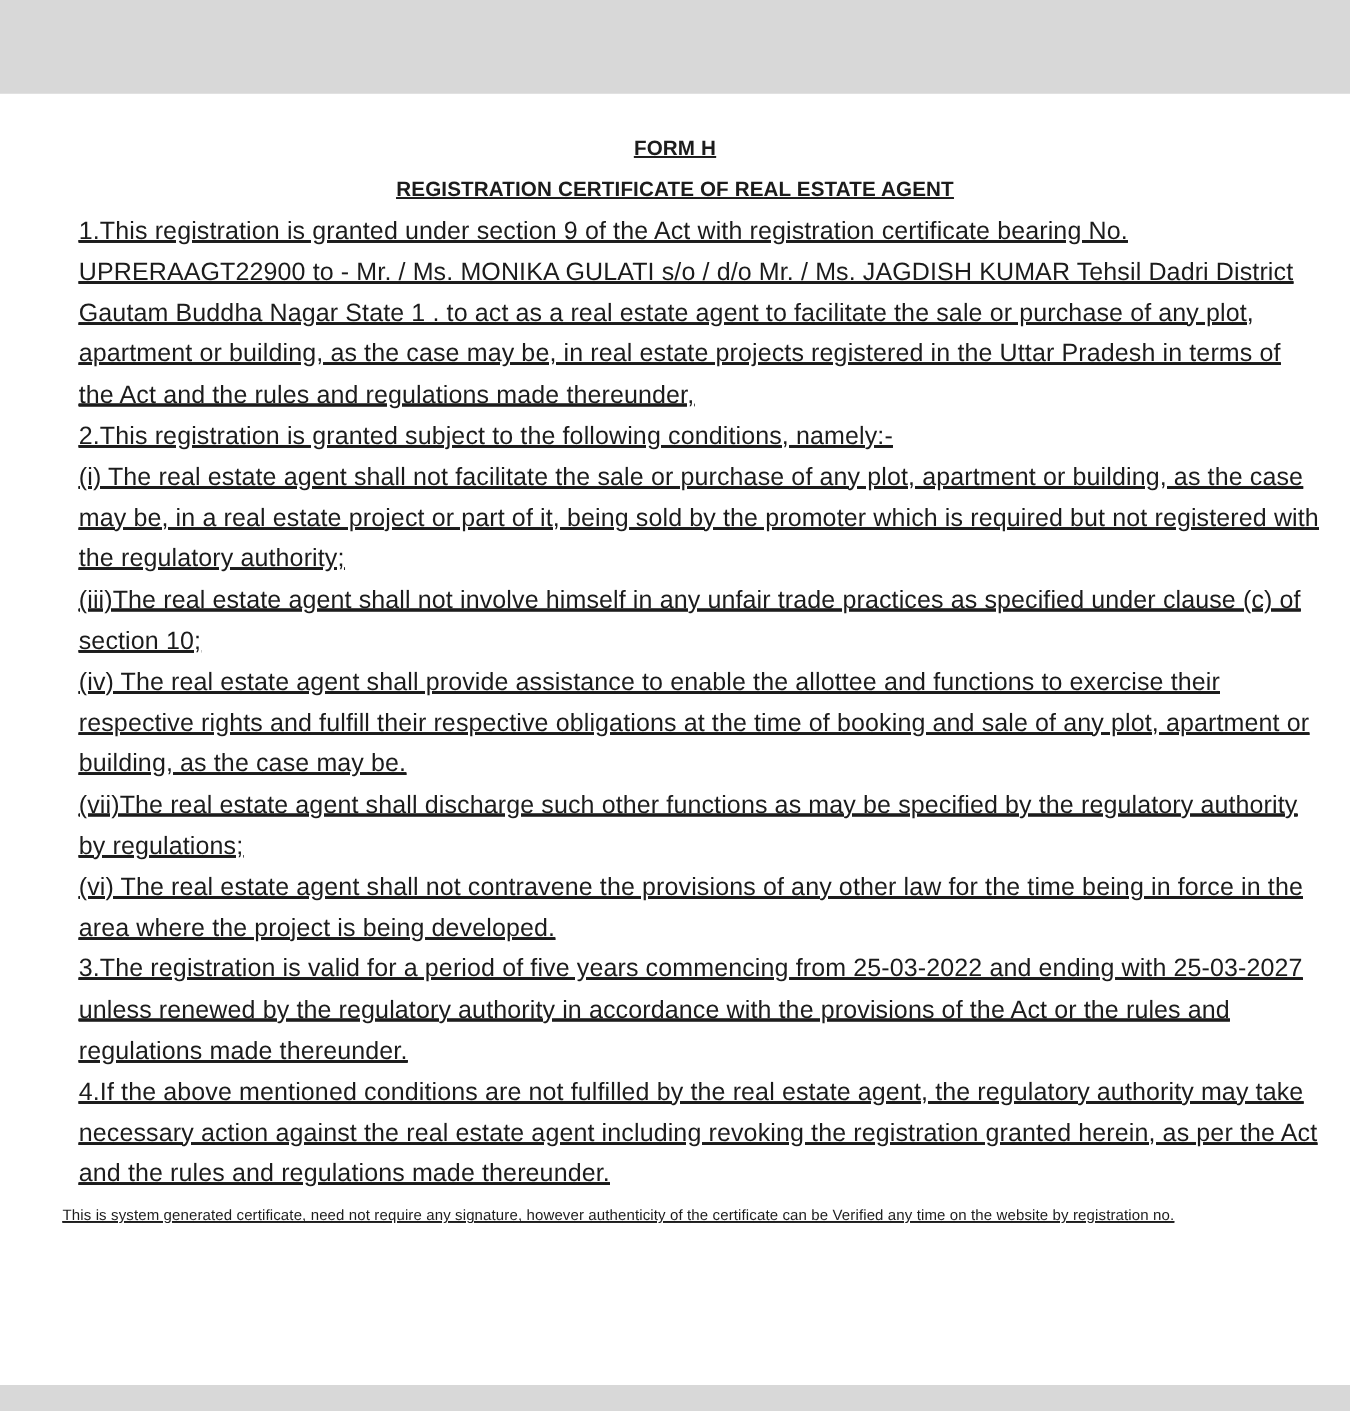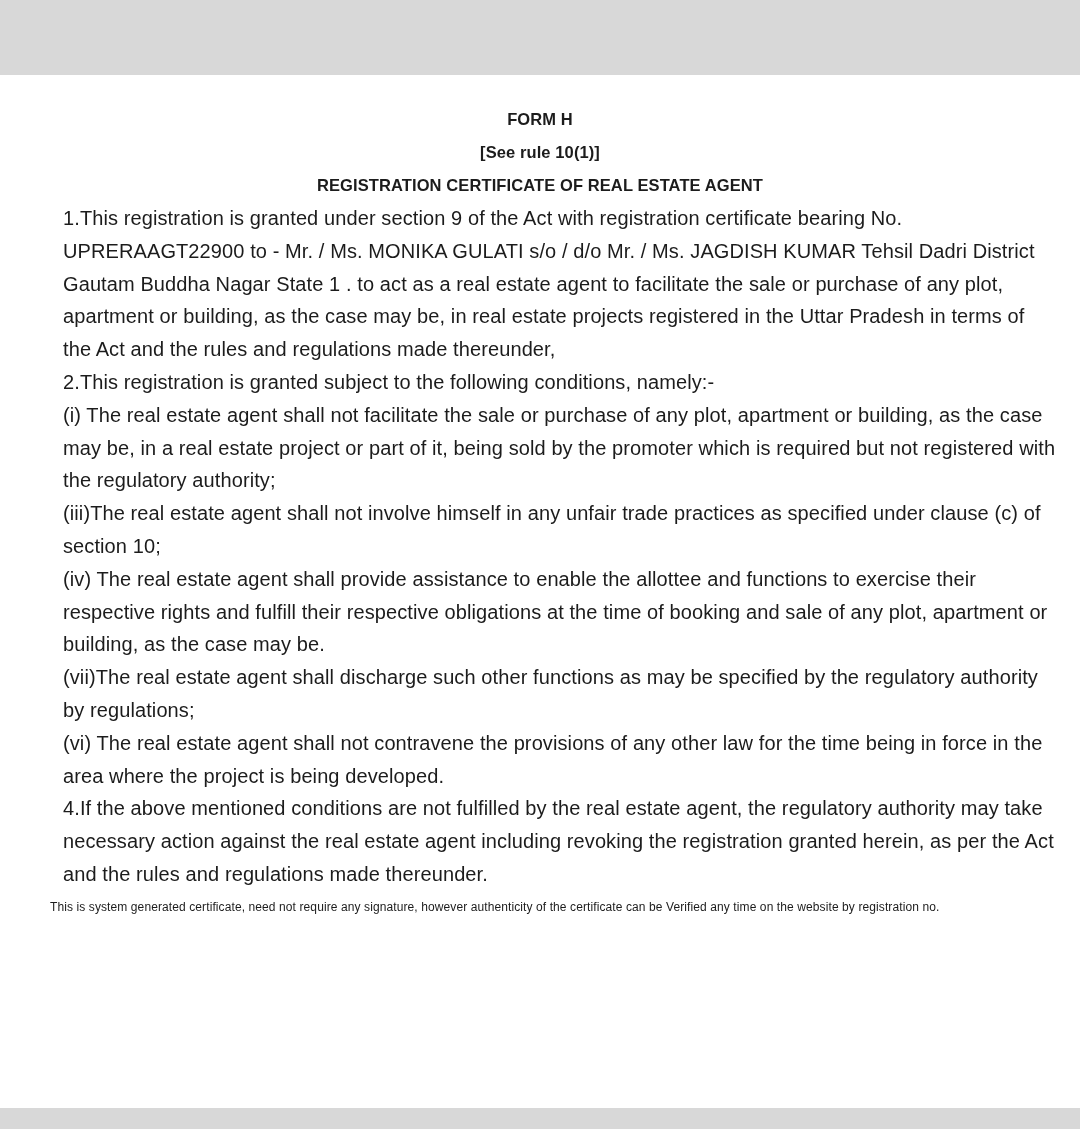--- a/index.html
+++ b/index.html
@@ -1,15 +1,15 @@
 <!DOCTYPE html>
 <html><head>
 <meta charset="utf-8">
 <style>
-  * { margin: 0; padding: 0; box-sizing: border-box; }
+  * { margin: 0; padding: 0; box-sizing: border-box; text-decoration: underline; }
   html, body { background: #ffffff; }
   body {
     font-family: "Liberation Sans", "DejaVu Sans", sans-serif;
     color: #1c1c1c;
   }
   .page {
     position: relative;
     width: 1080px;
     height: 1129px;
     background: #ffffff;
@@ -52,32 +52,32 @@
 </style>
 </head>
 <body>
 
 <div class="page">
 
   <div class="band band-top"></div>
 
   <div class="headings">
     <div class="h">FORM H</div>
-    <div class="h">[See rule 10(1)]</div>
     <div class="h">REGISTRATION CERTIFICATE OF REAL ESTATE AGENT</div>
   </div>
 
   <div class="content">
     <p>1.This registration is granted under section 9 of the Act with registration certificate bearing No. UPRERAAGT22900 to - Mr. / Ms. MONIKA GULATI s/o / d/o Mr. / Ms. JAGDISH KUMAR Tehsil Dadri District Gautam Buddha Nagar State 1 . to act as a real estate agent to facilitate the sale or purchase of any plot, apartment or building, as the case may be, in real estate projects registered in the Uttar Pradesh in terms of the Act and the rules and regulations made thereunder,</p>
     <p>2.This registration is granted subject to the following conditions, namely:-</p>
     <p>(i) The real estate agent shall not facilitate the sale or purchase of any plot, apartment or building, as the case may be, in a real estate project or part of it, being sold by the promoter which is required but not registered with the regulatory authority;</p>
     <p>(iii)The real estate agent shall not involve himself in any unfair trade practices as specified under clause (c) of section 10;</p>
     <p>(iv) The real estate agent shall provide assistance to enable the allottee and functions to exercise their respective rights and fulfill their respective obligations at the time of booking and sale of any plot, apartment or building, as the case may be.</p>
     <p>(vii)The real estate agent shall discharge such other functions as may be specified by the regulatory authority by regulations;</p>
     <p>(vi) The real estate agent shall not contravene the provisions of any other law for the time being in force in the area where the project is being developed.</p>
+    <p>3.The registration is valid for a period of five years commencing from 25-03-2022 and ending with 25-03-2027 unless renewed by the regulatory authority in accordance with the provisions of the Act or the rules and regulations made thereunder.</p>
     <p>4.If the above mentioned conditions are not fulfilled by the real estate agent, the regulatory authority may take necessary action against the real estate agent including revoking the registration granted herein, as per the Act and the rules and regulations made thereunder.</p>
   </div>
 
   <p class="footer-note">This is system generated certificate, need not require any signature, however authenticity of the certificate can be Verified any time on the website by registration no.</p>
 
   <div class="band band-bottom"></div>
 
 </div>
 
 </body></html>

